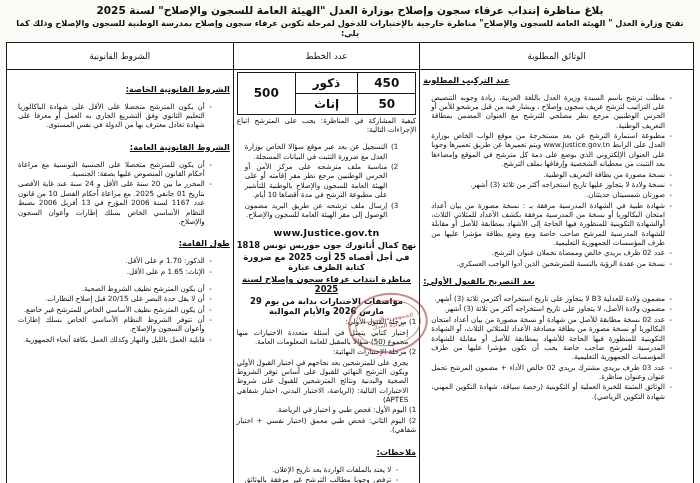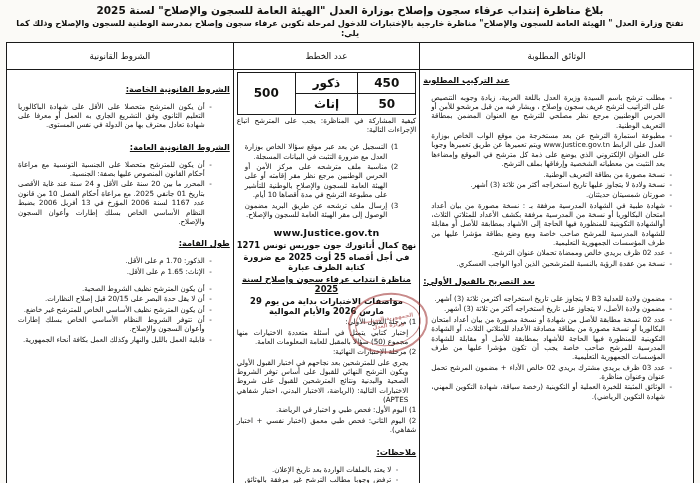--- a/index.html
+++ b/index.html
@@ -206,21 +206,21 @@
           </tbody>
             </table>
 
           <p class="free">كيفية المشاركة في المناظرة: يجب على المترشح اتباع الإجراءات التالية:</p>
           <ul class="lst num">
             <li>التسجيل عن بعد عبر موقع سؤالا الخاص بوزارة العدل مع ضرورة التثبت في البيانات المسجلة.</li>
             <li>مناسبة ملف مترشحه على مركز الأمن أو الحرس الوطنيين مرجع نظر مقر إقامته أو على الهيئة العامة للسجون والإصلاح بالوطنية للتأشير على مطبوعة الترشح في مدة أقصاها 10 أيام.</li>
             <li>إرسال ملف ترشحه عن طريق البريد مضمون الوصول إلى مقر الهيئة العامة للسجون والإصلاح.</li>
           </ul>
           <div class="url">www.Justice.gov.tn</div>
-          <div class="boxline">نهج كمال أتاتورك جون جوريس تونس 1271</div>
+          <div class="boxline">نهج كمال أتاتورك جون جوريس تونس 1818</div>
           <div class="boxline">في أجل أقصاه 25 أوت 2025 مع ضرورة كتابة الظرف عبارة</div>
           <div class="boxline u">مناظرة انتداب عرفاء سجون وإصلاح لسنة 2025</div>
           <div class="boxline">مواصفات الاختبارات بداية من يوم 29 مارس 2026 والأيام الموالية</div>
 
           <p class="free">1) مرحلة القبول الأولي:</p>
           <p class="free ind">إختبار كتابي يتمثل في أسئلة متعددة الاختيارات منها مجموع (50) سؤالا بالمقبل للعامة المعلومات العامة.</p>
           <p class="free">2) مرحلة الإختبارات النهائية:</p>
           <p class="free ind">يجري على للمترشحين بعد نجاحهم في اختبار القبول الأولي ويكون الترشح النهائي للقبول على أساس توفر الشروط الصحية والبدنية ونتائج المترشحين للقبول على شروط الاختبارات التالية: (الرياضة، الاختبار البدني، اختبار شفاهي APTES)</p>
           <p class="free">1) اليوم الأول: فحص طبي و اختبار في الرياضة.</p>
           <p class="free">2) اليوم الثاني: فحص طبي معمق (اختبار نفسي + اختبار شفاهي).</p>

